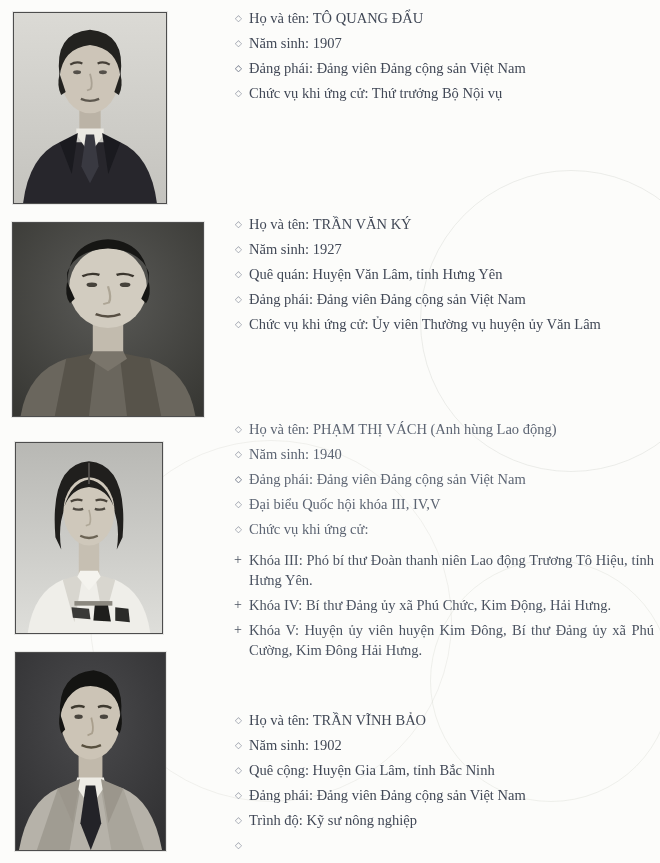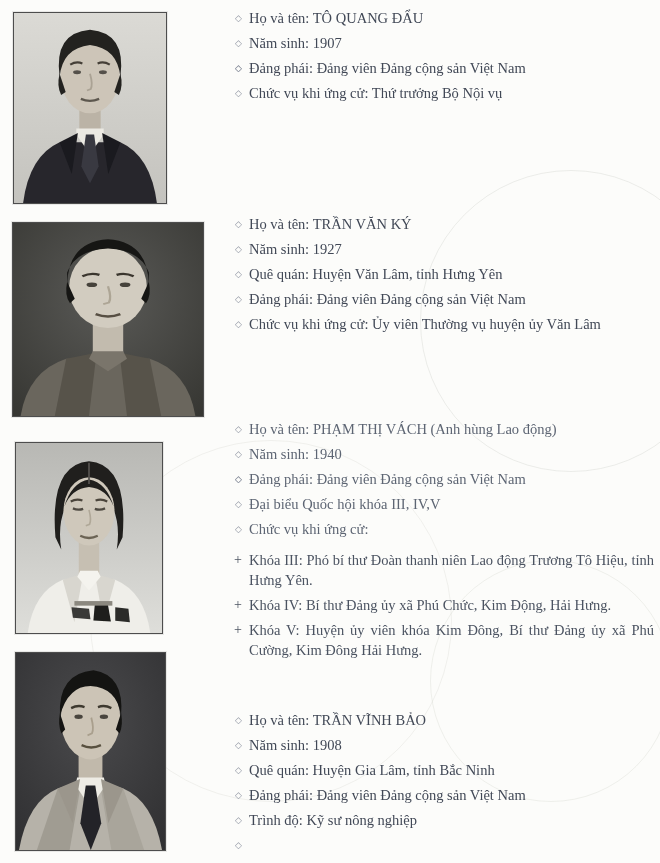--- a/index.html
+++ b/index.html
@@ -158,21 +158,21 @@
 
   <ul class="fields fields-3">
     <li class="row diamond"><span class="marker">◇</span><span>Họ và tên: PHẠM THỊ VÁCH (Anh hùng Lao động)</span></li>
     <li class="row diamond"><span class="marker">◇</span><span>Năm sinh: 1940</span></li>
     <li class="row diamond"><span class="marker">◇</span></li>
     <li class="row diamond"><span class="marker">◇</span><span>Đảng phái: Đảng viên Đảng cộng sản Việt Nam</span></li>
     <li class="row diamond"><span class="marker">◇</span><span>Đại biểu Quốc hội khóa III, IV,V</span></li>
     <li class="row diamond"><span class="marker">◇</span><span>Chức vụ khi ứng cử:</span></li>
     <li class="row plus"><span class="marker">+</span><span>Khóa III: Phó bí thư Đoàn thanh niên Lao động Trương Tô Hiệu, tỉnh Hưng Yên.</span></li>
     <li class="row plus"><span class="marker">+</span><span>Khóa IV: Bí thư Đảng ủy xã Phú Chức, Kim Động, Hải Hưng.</span></li>
-    <li class="row plus"><span class="marker">+</span><span>Khóa V: Huyện ủy viên khóa Kim Đông, Bí thư Đảng ủy xã Phú Cường, Kim Đông Hải Hưng.</span></li>
+    <li class="row plus"><span class="marker">+</span><span>Khóa V: Huyện ủy viên huyện Kim Đông, Bí thư Đảng ủy xã Phú Cường, Kim Đông Hải Hưng.</span></li>
   </ul>
 
   <figure class="photo photo-4" title="Black-and-white portrait: man in light suit, white shirt and dark tie, dark background">
     <svg viewBox="0 0 100 125" preserveAspectRatio="none">
       <defs>
         <radialGradient id="bg4" cx="0.5" cy="0.35" r="0.9">
           <stop offset="0" stop-color="#4a4a4c"></stop>
             <stop offset="1" stop-color="#2c2c2e"></stop>
         </radialGradient>
       </defs>
@@ -193,20 +193,20 @@
       <path d="M44 58.5 q6.5 3 13 0" stroke="#58503f" stroke-width="1.6" fill="none"></path>
       <path d="M40 84 L50 98 L60 84 L59 79 L41 79 Z" fill="#eeece5"></path>
       <path d="M46.8 84 h6.4 l4 24 -7 17 -7 -17 Z" fill="#232328"></path>
       <path d="M28 86 L43 80 L38 108 Z" fill="#9b968c"></path>
       <path d="M72 86 L57 80 L62 108 Z" fill="#9b968c"></path>
     </svg>
   </figure>
 
   <ul class="fields fields-4">
     <li class="row diamond"><span class="marker">◇</span><span>Họ và tên: TRẦN VĨNH BẢO</span></li>
-    <li class="row diamond"><span class="marker">◇</span><span>Năm sinh: 1908</span></li>
-    <li class="row diamond"><span class="marker">◇</span><span>Quê quán: Huyện Gia Lâm, tỉnh Bắc Ninh</span></li>
+    <li class="row diamond"><span class="marker">◇</span><span>Năm sinh: 1902</span></li>
+    <li class="row diamond"><span class="marker">◇</span><span>Quê cộng: Huyện Gia Lâm, tỉnh Bắc Ninh</span></li>
     <li class="row diamond"><span class="marker">◇</span><span>Đảng phái: Đảng viên Đảng cộng sản Việt Nam</span></li>
     <li class="row diamond"><span class="marker">◇</span><span>Trình độ: Kỹ sư nông nghiệp</span></li>
     <li class="row diamond"><span class="marker">◇</span></li>
   </ul>
 
 </div>
 
 </body></html>

